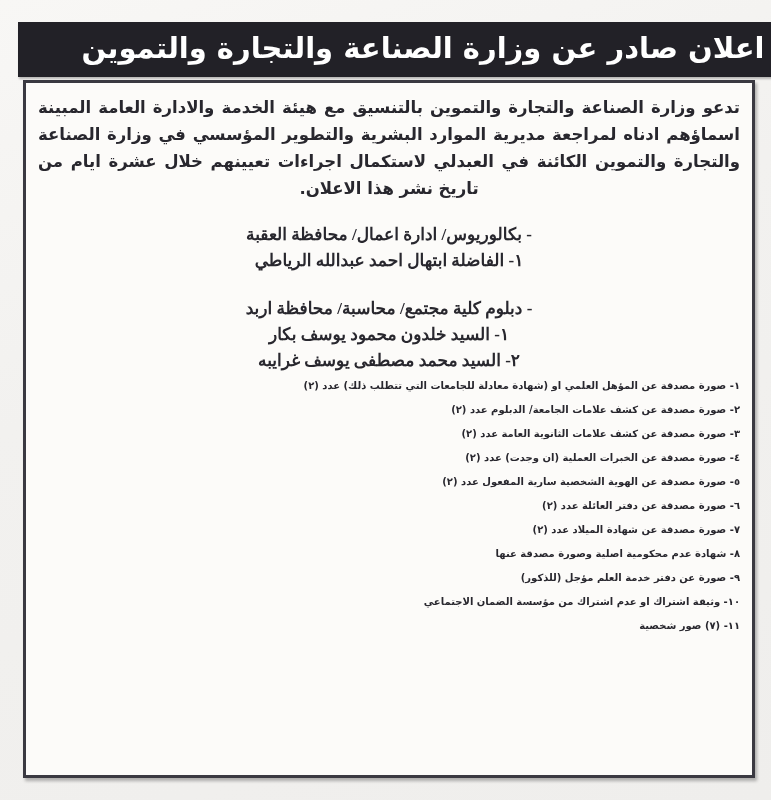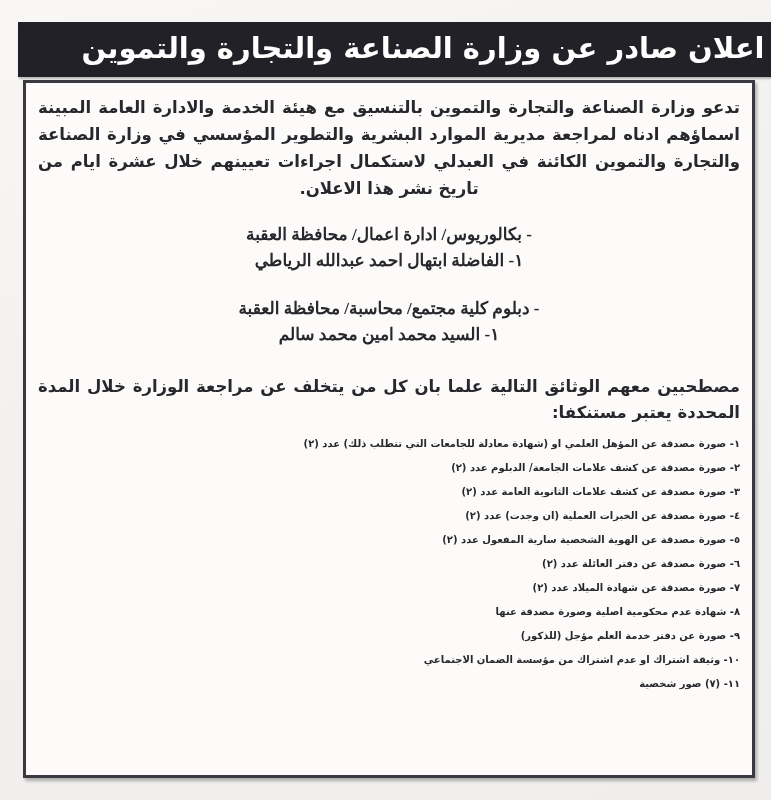--- a/index.html
+++ b/index.html
@@ -107,29 +107,29 @@
 
   <p class="intro-paragraph">تدعو وزارة الصناعة والتجارة والتموين بالتنسيق مع هيئة الخدمة والادارة العامة المبينة اسماؤهم ادناه لمراجعة مديرية الموارد البشرية والتطوير المؤسسي في وزارة الصناعة والتجارة والتموين الكائنة في العبدلي لاستكمال اجراءات تعيينهم خلال عشرة ايام من تاريخ نشر هذا الاعلان.</p>
 
   <div class="groups-wrap">
 
     <div class="group">
       <div class="group-heading">- بكالوريوس/ ادارة اعمال/ محافظة العقبة</div>
       <div class="group-name">١- الفاضلة ابتهال احمد عبدالله الرياطي</div>
     </div>
 
+
     <div class="group">
-      <div class="group-heading">- دبلوم كلية مجتمع/ محاسبة/ محافظة العقبة</div>
-      <div class="group-name">١- السيد محمد امين محمد سالم</div>
+      <div class="group-heading">- دبلوم كلية مجتمع/ محاسبة/ محافظة اربد</div>
+      <div class="group-name">١- السيد خلدون محمود يوسف بكار</div>
+      <div class="group-name">٢- السيد محمد مصطفى يوسف غرايبه</div>
     </div>
-
 
   </div>
 
-  <p class="docs-intro">مصطحبين معهم الوثائق التالية علما بان كل من يتخلف عن مراجعة الوزارة خلال المدة المحددة يعتبر مستنكفا:</p>
 
   <div class="doc-list">
     <div class="doc-item">١- صورة مصدقة عن المؤهل العلمي او (شهادة معادلة للجامعات التي تتطلب ذلك) عدد (٢)</div>
     <div class="doc-item">٢- صورة مصدقة عن كشف علامات الجامعة/ الدبلوم عدد (٢)</div>
     <div class="doc-item">٣- صورة مصدقة عن كشف علامات الثانوية العامة عدد (٢)</div>
     <div class="doc-item">٤- صورة مصدقة عن الخبرات العملية (ان وجدت) عدد (٢)</div>
     <div class="doc-item">٥- صورة مصدقة عن الهوية الشخصية سارية المفعول عدد (٢)</div>
     <div class="doc-item">٦- صورة مصدقة عن دفتر العائلة عدد (٢)</div>
     <div class="doc-item">٧- صورة مصدقة عن شهادة الميلاد عدد (٢)</div>
     <div class="doc-item">٨- شهادة عدم محكومية اصلية وصورة مصدقة عنها</div>

